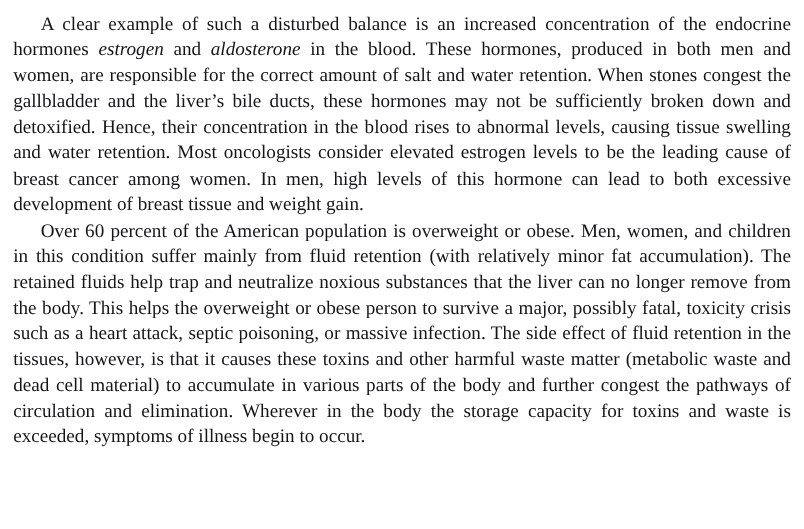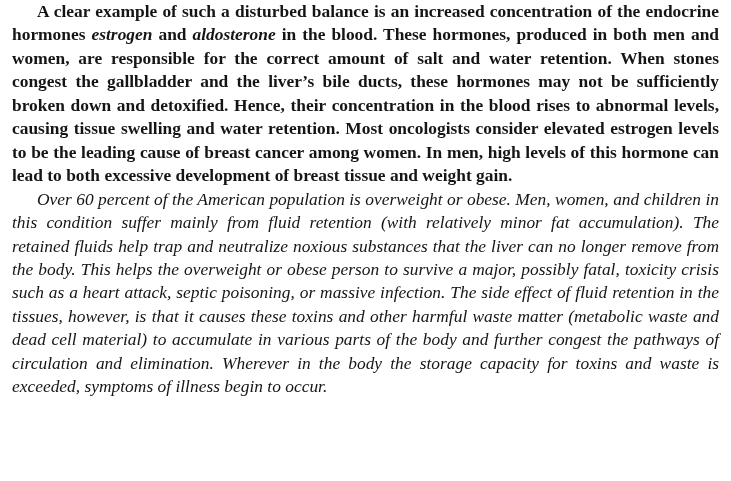--- a/index.html
+++ b/index.html
@@ -42,27 +42,26 @@
     word-spacing: 0px;
     hyphens: none;
   }
 
   
   .para:last-child {
     margin-top: 0;
   }
 
   .para-1 {
-    font-weight: bold;
+    padding-top: 10px;
   }
 
   
   .para-2 {
     margin-top: 27px;
-    font-style: italic;
   }
 
   .it {
     font-style: italic;
   }
 </style>
 </head>
 <body style="background: rgb(255, 255, 255);">
 
 <div class="page" style="background: rgb(255, 255, 255);">

